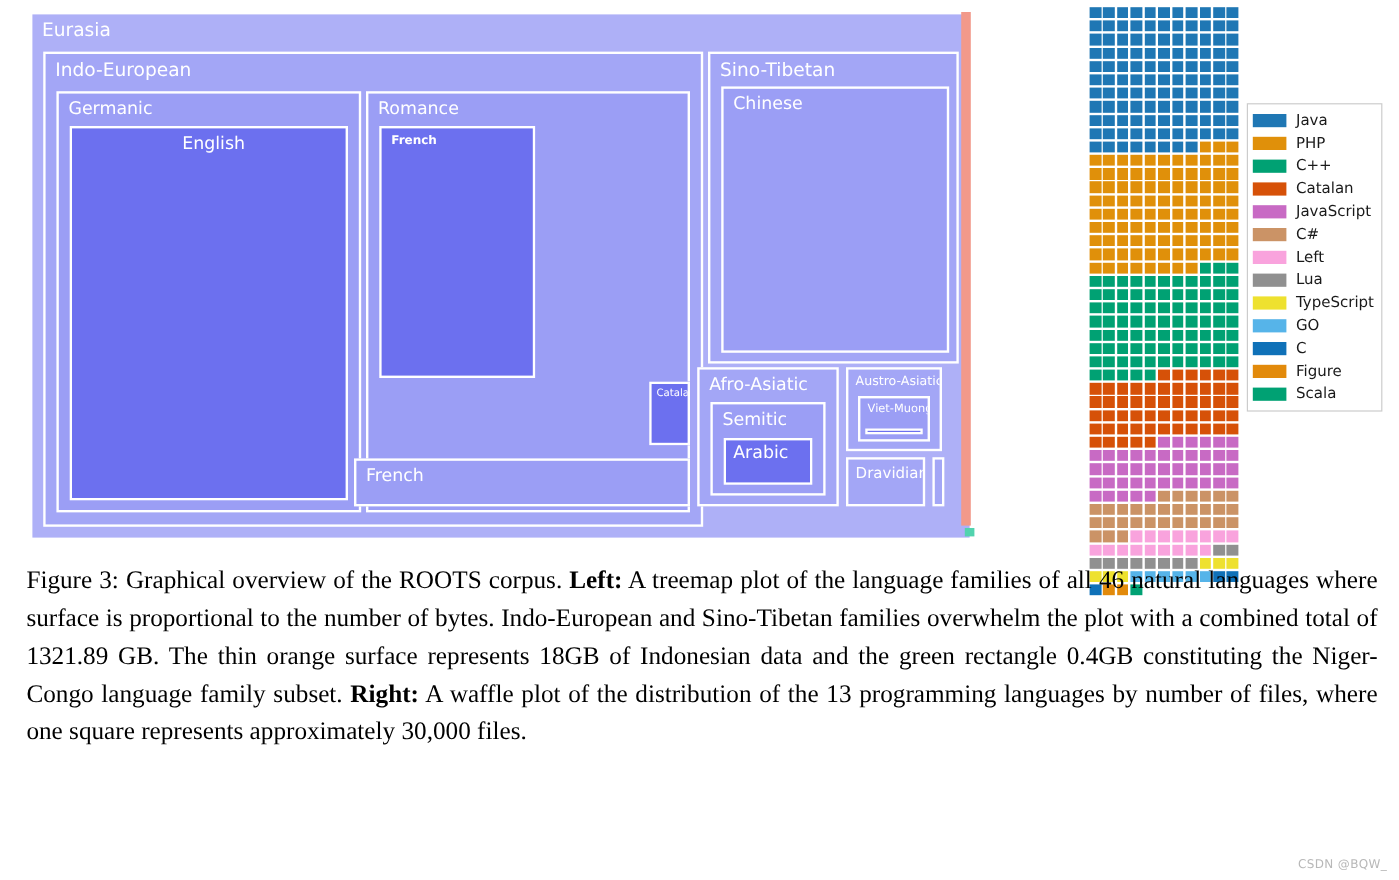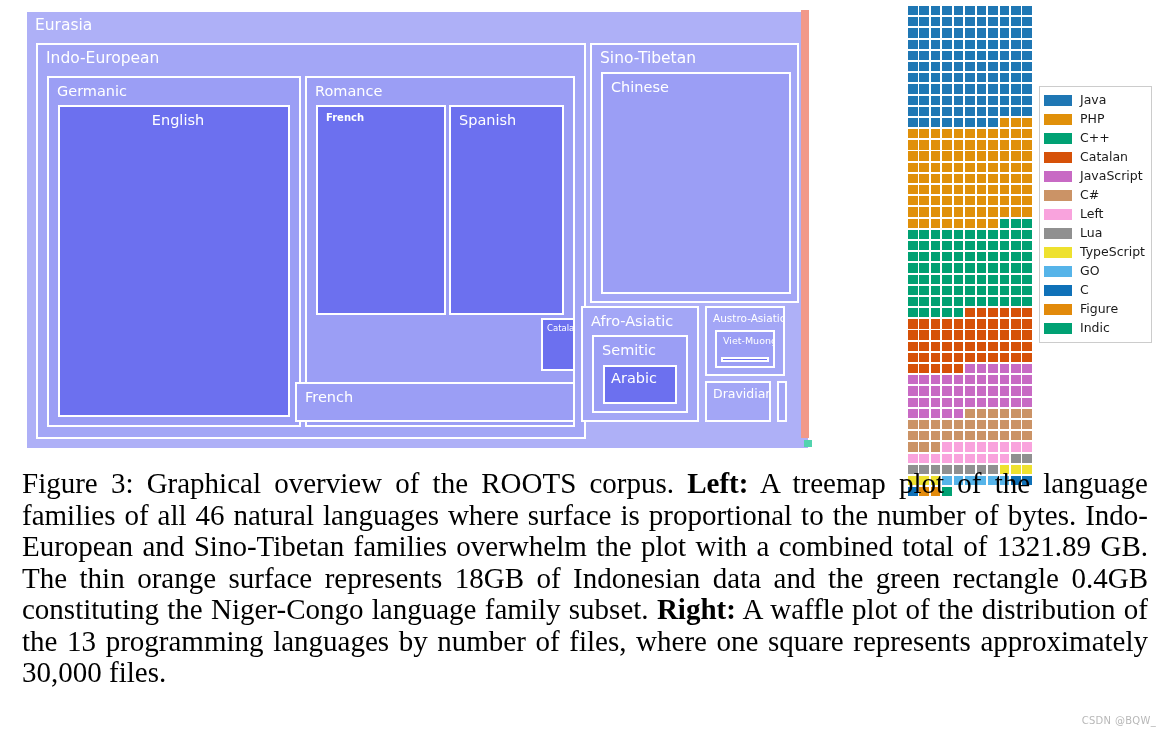--- a/index.html
+++ b/index.html
@@ -90,21 +90,21 @@
     white-space: nowrap;
   }
 
   
   #caption {
     position: absolute;
     left: 22px;
     top: 468px;
     width: 1126px;
     font-family: "Liberation Serif", serif;
-    font-size: 29px;
+    font-size: 21px;
     line-height: 31.5px;
     color: #000000;
     text-align: justify;
     text-justify: inter-word;
   }
   #caption b { font-weight: bold; }
 
   
   #watermark {
     position: absolute;
@@ -132,23 +132,20 @@
         <span class="tm-label" style="font-size: 14.5px; margin-left: 8px; margin-top: 6px;">Germanic</span>
       </div>
       <div class="tm-node lvl3" style="left: 33px; top: 95px; width: 232px; height: 312px;">
         <span class="tm-label" style="font-size: 14.5px; margin-left: 8px; margin-top: 6px; text-align: center;">English</span>
       </div>
       <div class="tm-node lvl2" style="left: 280px; top: 66px; width: 270px; height: 351px;">
         <span class="tm-label" style="font-size: 14.5px; margin-left: 8px; margin-top: 6px;">Romance</span>
       </div>
       <div class="tm-node lvl3" style="left: 291px; top: 95px; width: 130px; height: 210px;">
         <span class="tm-label" style="font-size: 10px; margin-left: 8px; margin-top: 6px; font-weight: bold;">French</span>
-      </div>
-      <div class="tm-node lvl3" style="left: 424px; top: 95px; width: 115px; height: 210px;">
-        <span class="tm-label" style="font-size: 14.5px; margin-left: 8px; margin-top: 6px;">Spanish</span>
       </div>
       <div class="tm-node lvl3" style="left: 516px; top: 308px; width: 34px; height: 53px;">
         <span class="tm-label" style="font-size: 8.5px; margin-left: 4px; margin-top: 4px;">Catalan</span>
       </div>
       <div class="tm-node lvl2" style="left: 270px; top: 372px; width: 280px; height: 40px;">
         <span class="tm-label" style="font-size: 14.5px; margin-left: 8px; margin-top: 6px;">French</span>
       </div>
       <div class="tm-node lvl1" style="left: 565px; top: 33px; width: 209px; height: 260px;">
         <span class="tm-label" style="font-size: 15.5px; margin-left: 8px; margin-top: 6px;">Sino-Tibetan</span>
       </div>
@@ -705,21 +702,21 @@
       <div class="legend-row">
         <div class="legend-swatch" style="background: rgb(15, 113, 184);"></div>
         <span class="legend-text">C</span>
       </div>
       <div class="legend-row">
         <div class="legend-swatch" style="background: rgb(226, 138, 11);"></div>
         <span class="legend-text">Figure</span>
       </div>
       <div class="legend-row">
         <div class="legend-swatch" style="background: rgb(0, 161, 115);"></div>
-        <span class="legend-text">Indic</span>
+        <span class="legend-text">Scala</span>
       </div>
     </div>
 
 </div>
 
 <div id="caption"><span>Figure 3: Graphical overview of the ROOTS corpus. </span><b>Left:</b><span> A treemap plot of the language families of all 46 natural languages where surface is proportional to the number of bytes. Indo-European and Sino-Tibetan families overwhelm the plot with a combined total of 1321.89 GB. The thin orange surface represents 18GB of Indonesian data and the green rectangle 0.4GB constituting the Niger-Congo language family subset. </span><b>Right:</b><span> A waffle plot of the distribution of the 13 programming languages by number of files, where one square represents approximately 30,000 files.</span></div>
 
 <div id="watermark">CSDN @BQW_</div>
 
 </body></html>

